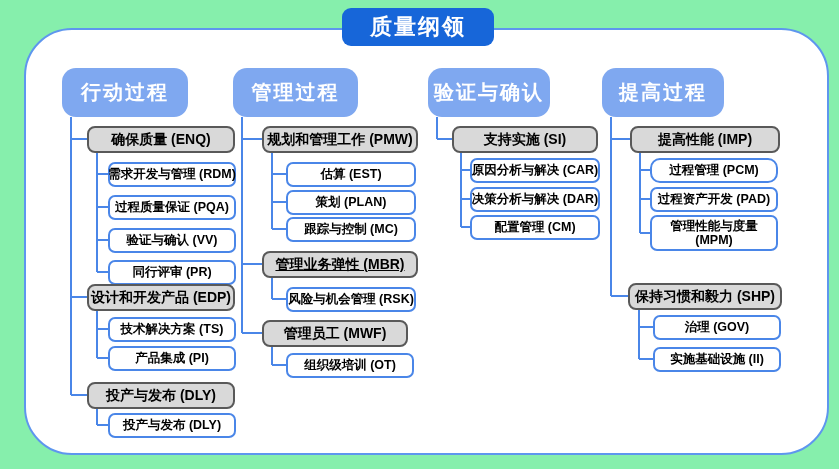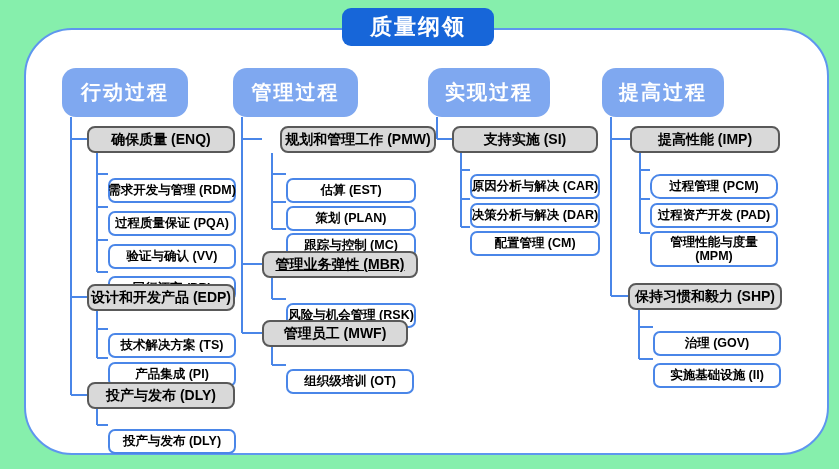--- a/index.html
+++ b/index.html
@@ -27,35 +27,35 @@
   #hdr-3{left:428px;top:68px;width:122px;}
   #hdr-4{left:602px;top:68px;width:122px;}
 
   
   .grp{position:absolute;height:27px;z-index:2;background:#D9D9D9;border:2px solid #595959;
        border-radius:8px;color:#000000;font-weight:bold;font-size:14px;white-space:nowrap;
        display:flex;align-items:center;justify-content:center;box-sizing:border-box;}
   
   .leaf{position:absolute;height:25px;z-index:2;background:#ffffff;border:2px solid #4A86E8;
         border-radius:7px;color:#000000;font-weight:bold;font-size:12.5px;white-space:nowrap;
-        display:flex;align-items:center;justify-content:center;box-sizing:border-box;text-align:center;margin-top:16px;}
+        display:flex;align-items:center;justify-content:center;box-sizing:border-box;text-align:center;}
   .leaf.wrap{white-space:normal;height:36px;line-height:1.15;}
 
   #n-enq{left:87px;top:126px;width:148px;}
   #n-rdm{left:108px;top:162px;width:128px;}
   #n-pqa{left:108px;top:195px;width:128px;}
   #n-vv{left:108px;top:228px;width:128px;}
   #n-pr{left:108px;top:260px;width:128px;}
   #n-edp{left:87px;top:284px;width:148px;}
   #n-ts{left:108px;top:317px;width:128px;}
   #n-pi{left:108px;top:346px;width:128px;}
   #n-dly{left:87px;top:382px;width:148px;}
   #n-dlyw{left:108px;top:413px;width:128px;}
 
-  #n-pmw{left:262px;top:126px;width:156px;margin-left:18px;}
+  #n-pmw{left:262px;top:126px;width:156px;}
   #n-est{left:286px;top:162px;width:130px;}
   #n-plan{left:286px;top:190px;width:130px;}
   #n-mc{left:286px;top:217px;width:130px;}
   #n-mbr{left:262px;top:251px;width:156px;text-decoration:underline;}
   #n-rsk{left:286px;top:287px;width:130px;}
   #n-mwf{left:262px;top:320px;width:146px;}
   #n-ot{left:286px;top:353px;width:128px;}
 
   #n-si{left:452px;top:126px;width:146px;}
   #n-car{left:470px;top:158px;width:130px;}
@@ -91,21 +91,21 @@
       M461,153 V227 M461,170 H470 M461,199 H470 M461,227 H470
       M611,117 V296 M611,139 H630 M611,296 H628
       M640,153 V233 M640,170 H650 M640,199 H650 M640,233 H650
       M639,310 V359 M639,327 H653 M639,359 H653"></path>
   </svg>
 
   <div id="title">质量纲领</div>
 
   <div class="hdr" id="hdr-1">行动过程</div>
   <div class="hdr" id="hdr-2">管理过程</div>
-  <div class="hdr" id="hdr-3">实现过程</div>
+  <div class="hdr" id="hdr-3">验证与确认</div>
   <div class="hdr" id="hdr-4">提高过程</div>
 
   <div class="grp" id="n-enq">确保质量 (ENQ)</div>
   <div class="leaf" id="n-rdm">需求开发与管理 (RDM)</div>
   <div class="leaf" id="n-pqa">过程质量保证 (PQA)</div>
   <div class="leaf" id="n-vv">验证与确认 (VV)</div>
   <div class="leaf" id="n-pr">同行评审 (PR)</div>
   <div class="grp" id="n-edp">设计和开发产品 (EDP)</div>
   <div class="leaf" id="n-ts">技术解决方案 (TS)</div>
   <div class="leaf" id="n-pi">产品集成 (PI)</div>

